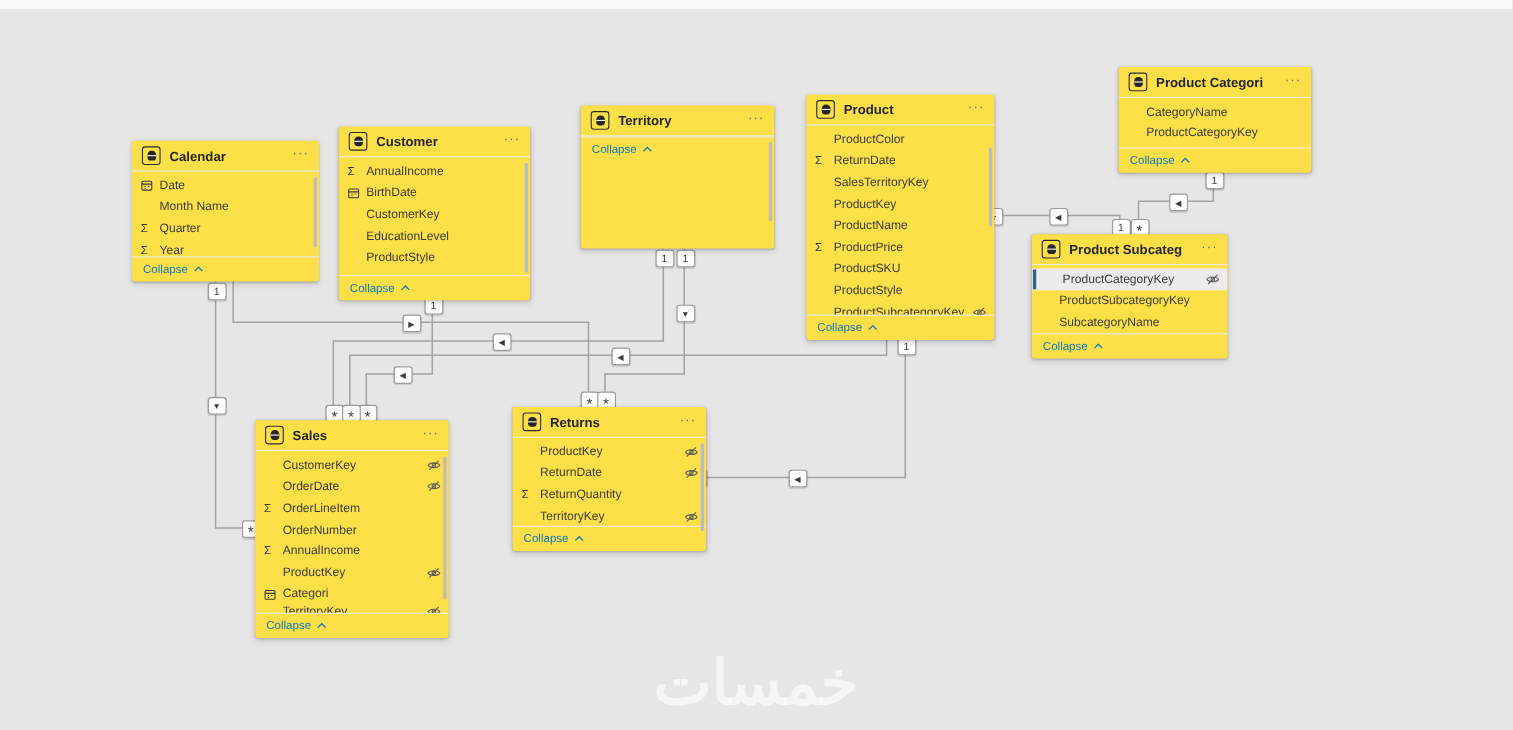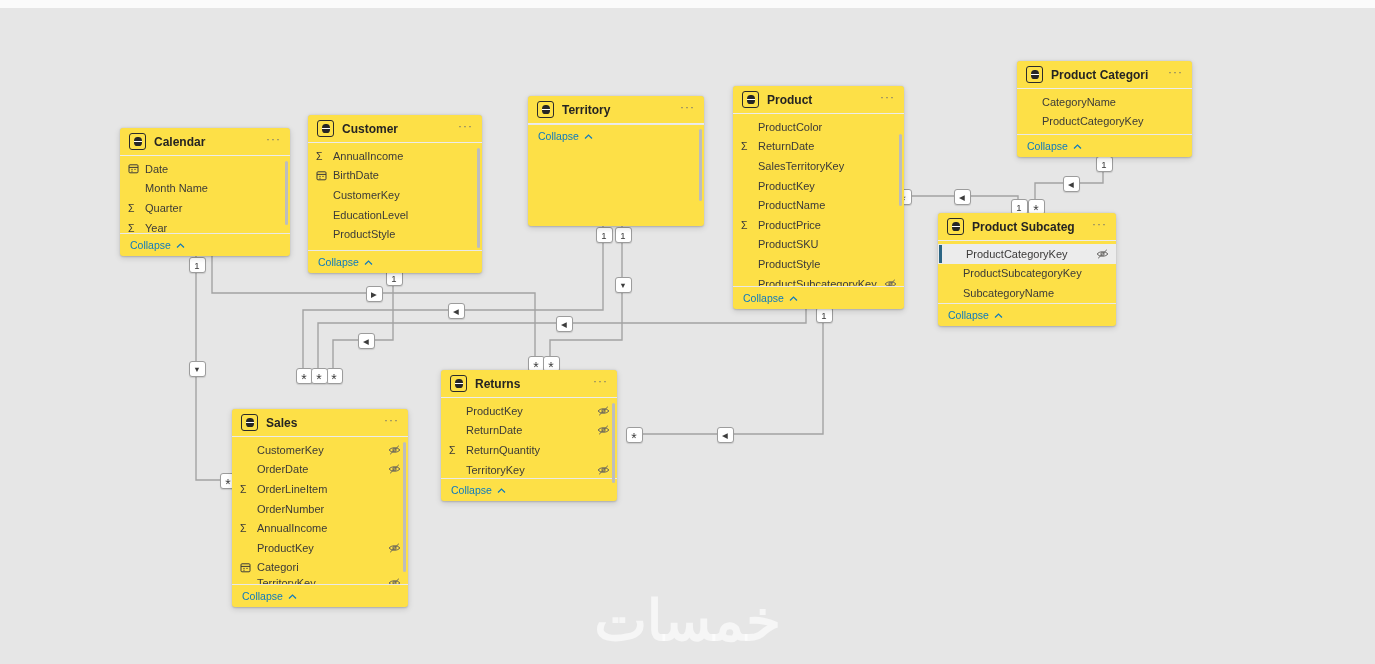--- a/index.html
+++ b/index.html
@@ -328,21 +328,21 @@
       </div>
       <div class="card-footer">
         <span class="collapse-link" style="color: rgb(13, 122, 191);">
           <span>Collapse</span>
           <span><svg width="9" height="6" viewBox="0 0 9 6" fill="none" stroke-width="1.2" stroke="#0d7abf">
               <polyline points="1,4.5 4.5,1 8,4.5"></polyline>
             </svg></span>
         </span>
       </div>
     </div>
-    <div class="card" style="left: 232px; top: 382px; width: 176px; height: 198px; margin-top: 27px;">
+    <div class="card" style="left: 232px; top: 382px; width: 176px; height: 198px;">
       <div class="card-header">
         <span class="tbl-icon">
           <span class="tbl-icon-inner">
             <span class="slit"></span>
           </span>
         </span>
         <span class="card-title">Sales</span>
         <span class="more">···</span>
       </div>
       <div class="card-body">
@@ -418,21 +418,21 @@
       <div class="card-footer">
         <span class="collapse-link" style="color: rgb(13, 122, 191);">
           <span>Collapse</span>
           <span><svg width="9" height="6" viewBox="0 0 9 6" fill="none" stroke-width="1.2" stroke="#0d7abf">
               <polyline points="1,4.5 4.5,1 8,4.5"></polyline>
             </svg></span>
         </span>
       </div>
       <div class="scrollbar" style="top: 33px; height: 130px;"></div>
     </div>
-    <div class="card" style="left: 441px; top: 370px; width: 176px; height: 131px;">
+    <div class="card" style="left: 466px; top: 370px; width: 176px; height: 131px;">
       <div class="card-header">
         <span class="tbl-icon">
           <span class="tbl-icon-inner">
             <span class="slit"></span>
           </span>
         </span>
         <span class="card-title">Returns</span>
         <span class="more">···</span>
       </div>
       <div class="card-body">

